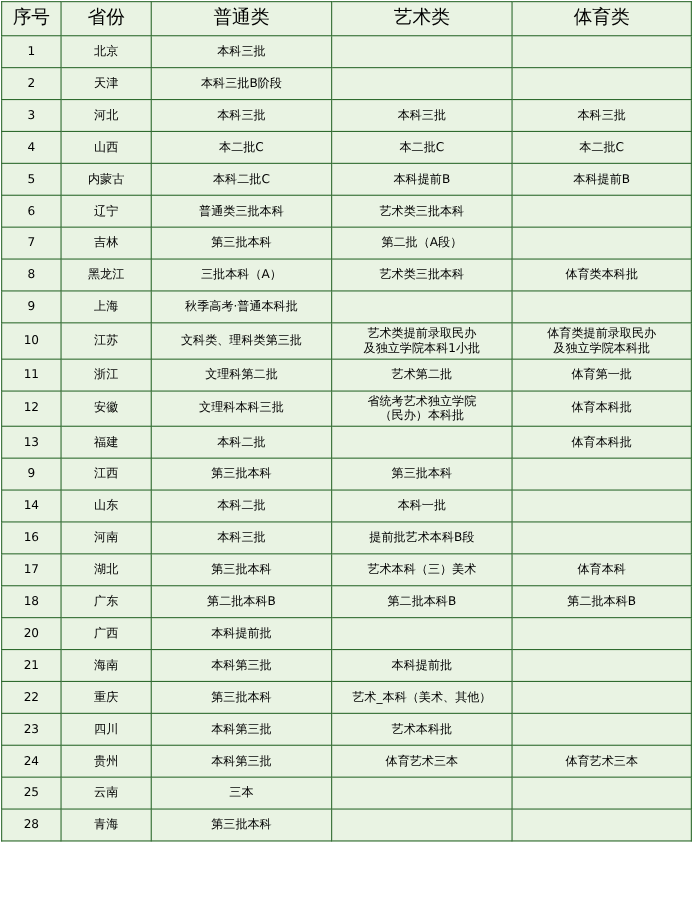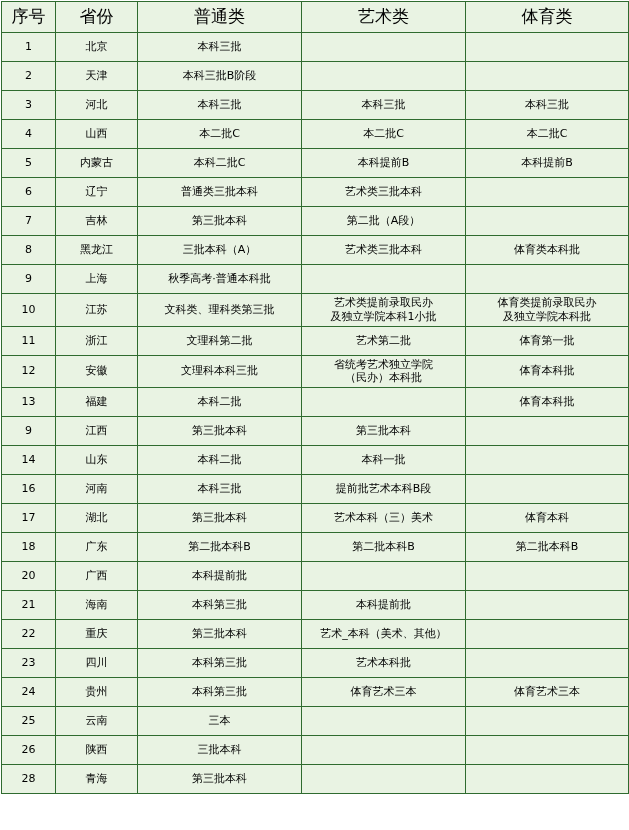--- a/index.html
+++ b/index.html
@@ -238,27 +238,20 @@
           <td class="cell-sport">体育艺术三本</td>
         </tr>
         <tr>
           <td class="cell-no">25</td>
           <td class="cell-prov">云南</td>
           <td class="cell-normal">三本</td>
           <td class="cell-art"></td>
           <td class="cell-sport"></td>
         </tr>
         <tr>
-          <td class="cell-no">26</td>
-          <td class="cell-prov">陕西</td>
-          <td class="cell-normal">三批本科</td>
-          <td class="cell-art"></td>
-          <td class="cell-sport"></td>
-        </tr>
-        <tr>
           <td class="cell-no">28</td>
           <td class="cell-prov">青海</td>
           <td class="cell-normal">第三批本科</td>
           <td class="cell-art"></td>
           <td class="cell-sport"></td>
         </tr>
       </tbody>
   </table>
 
 </div>

